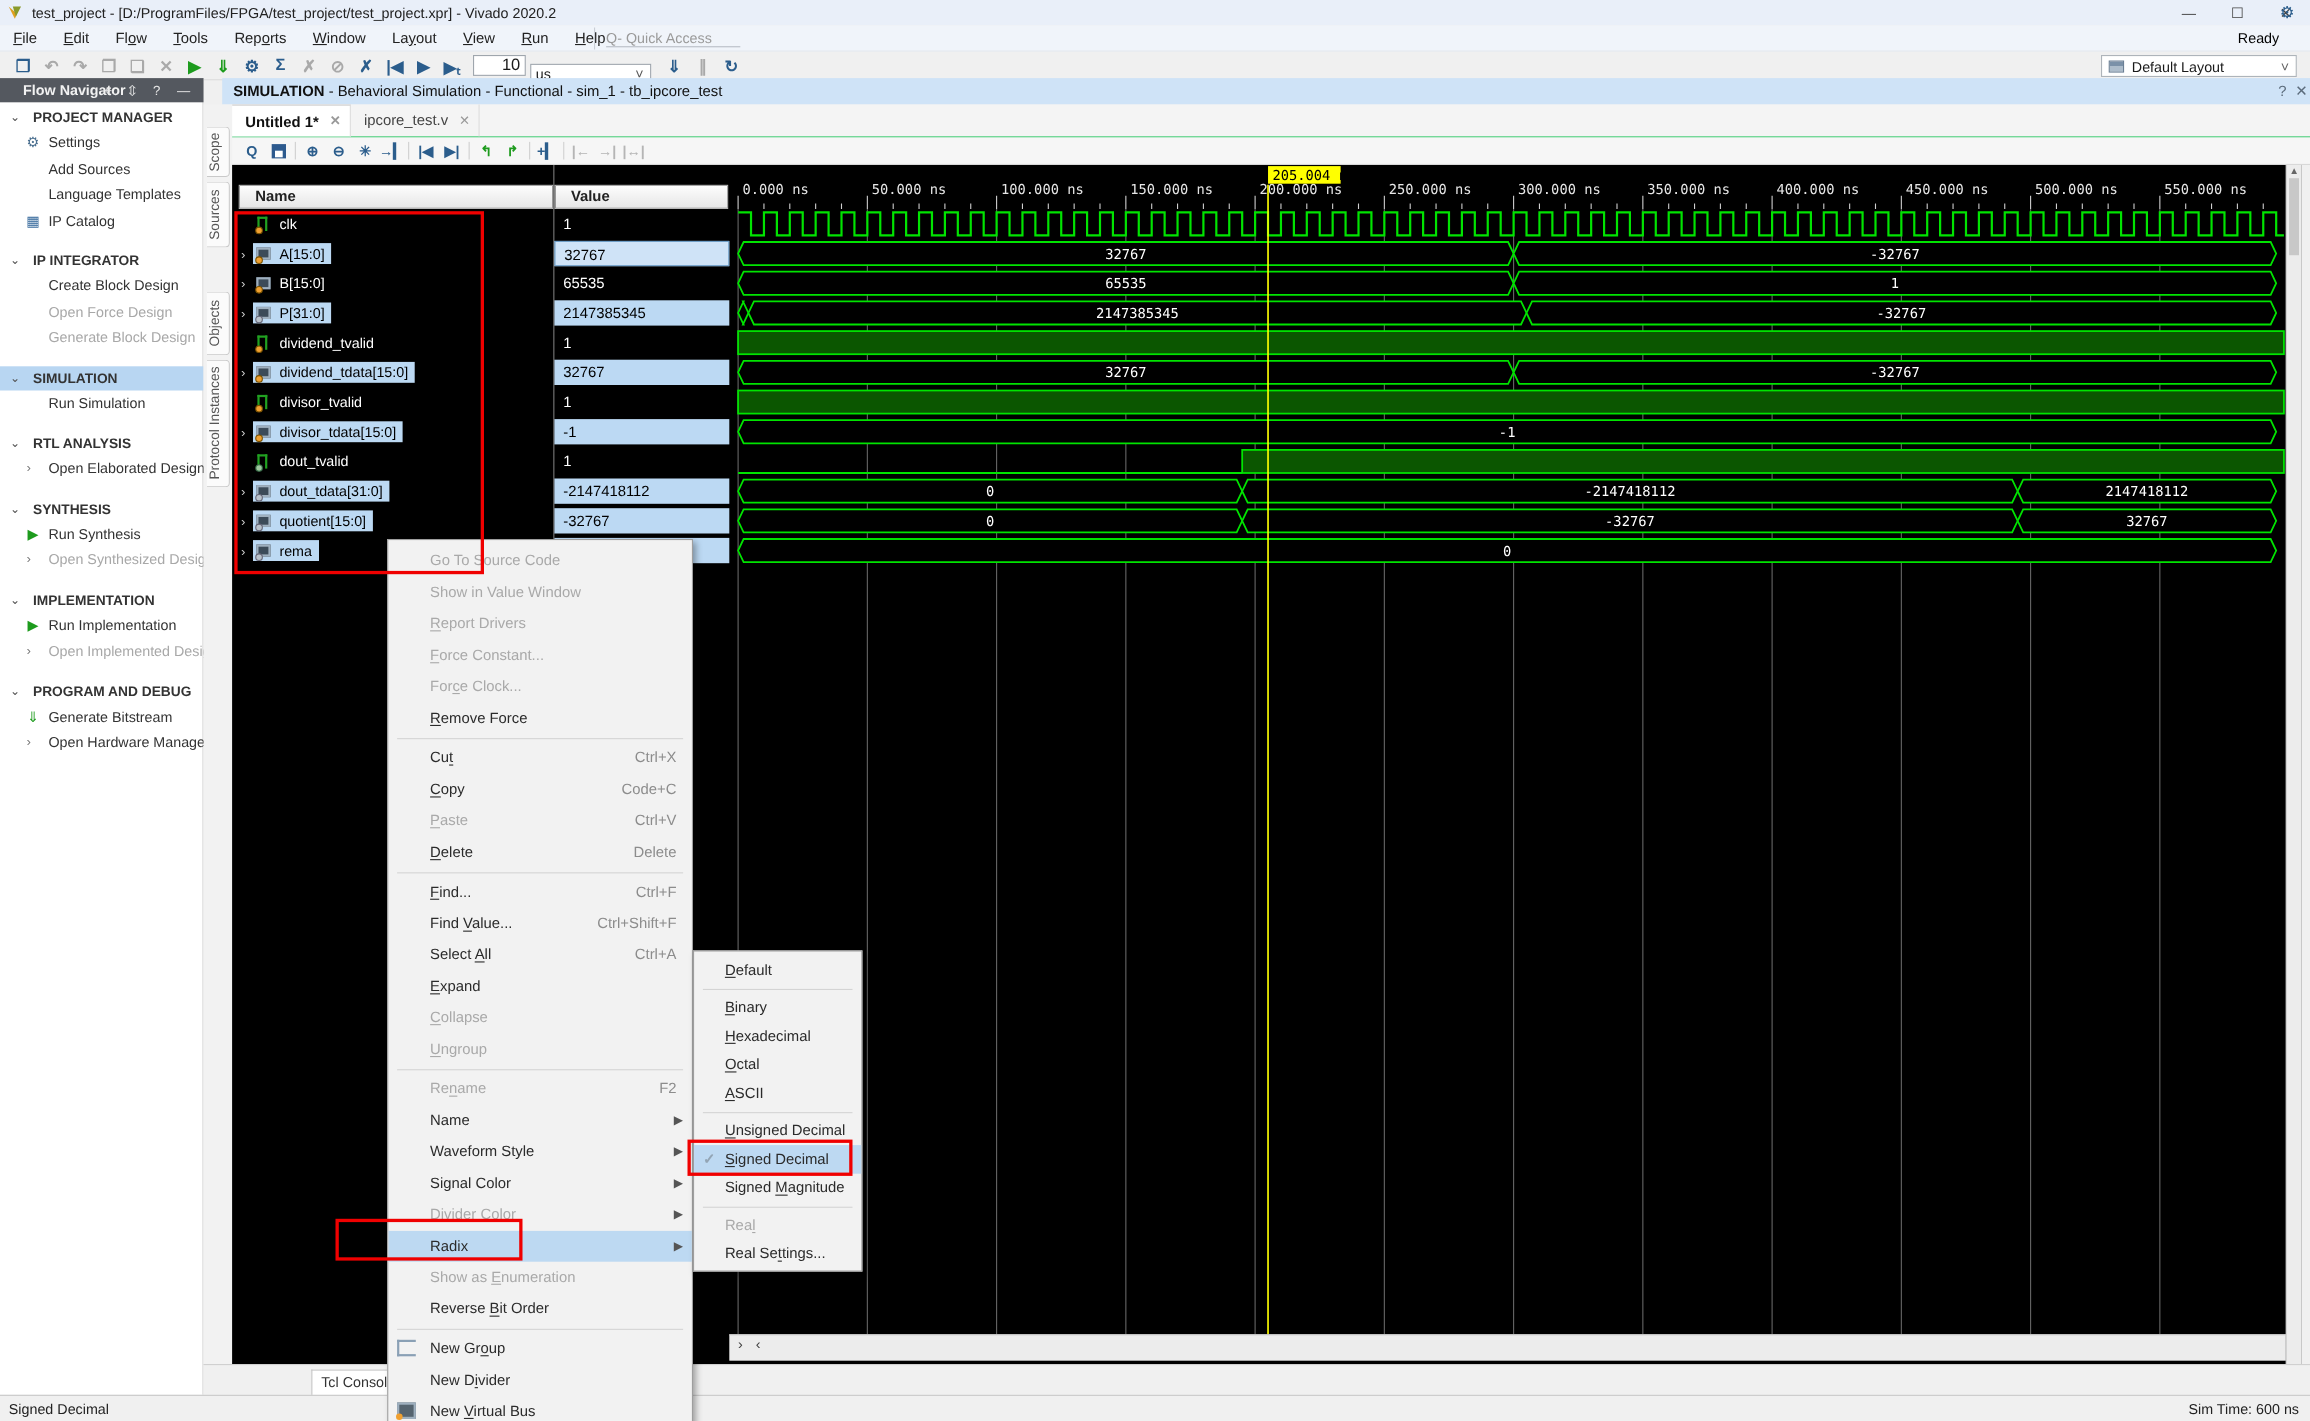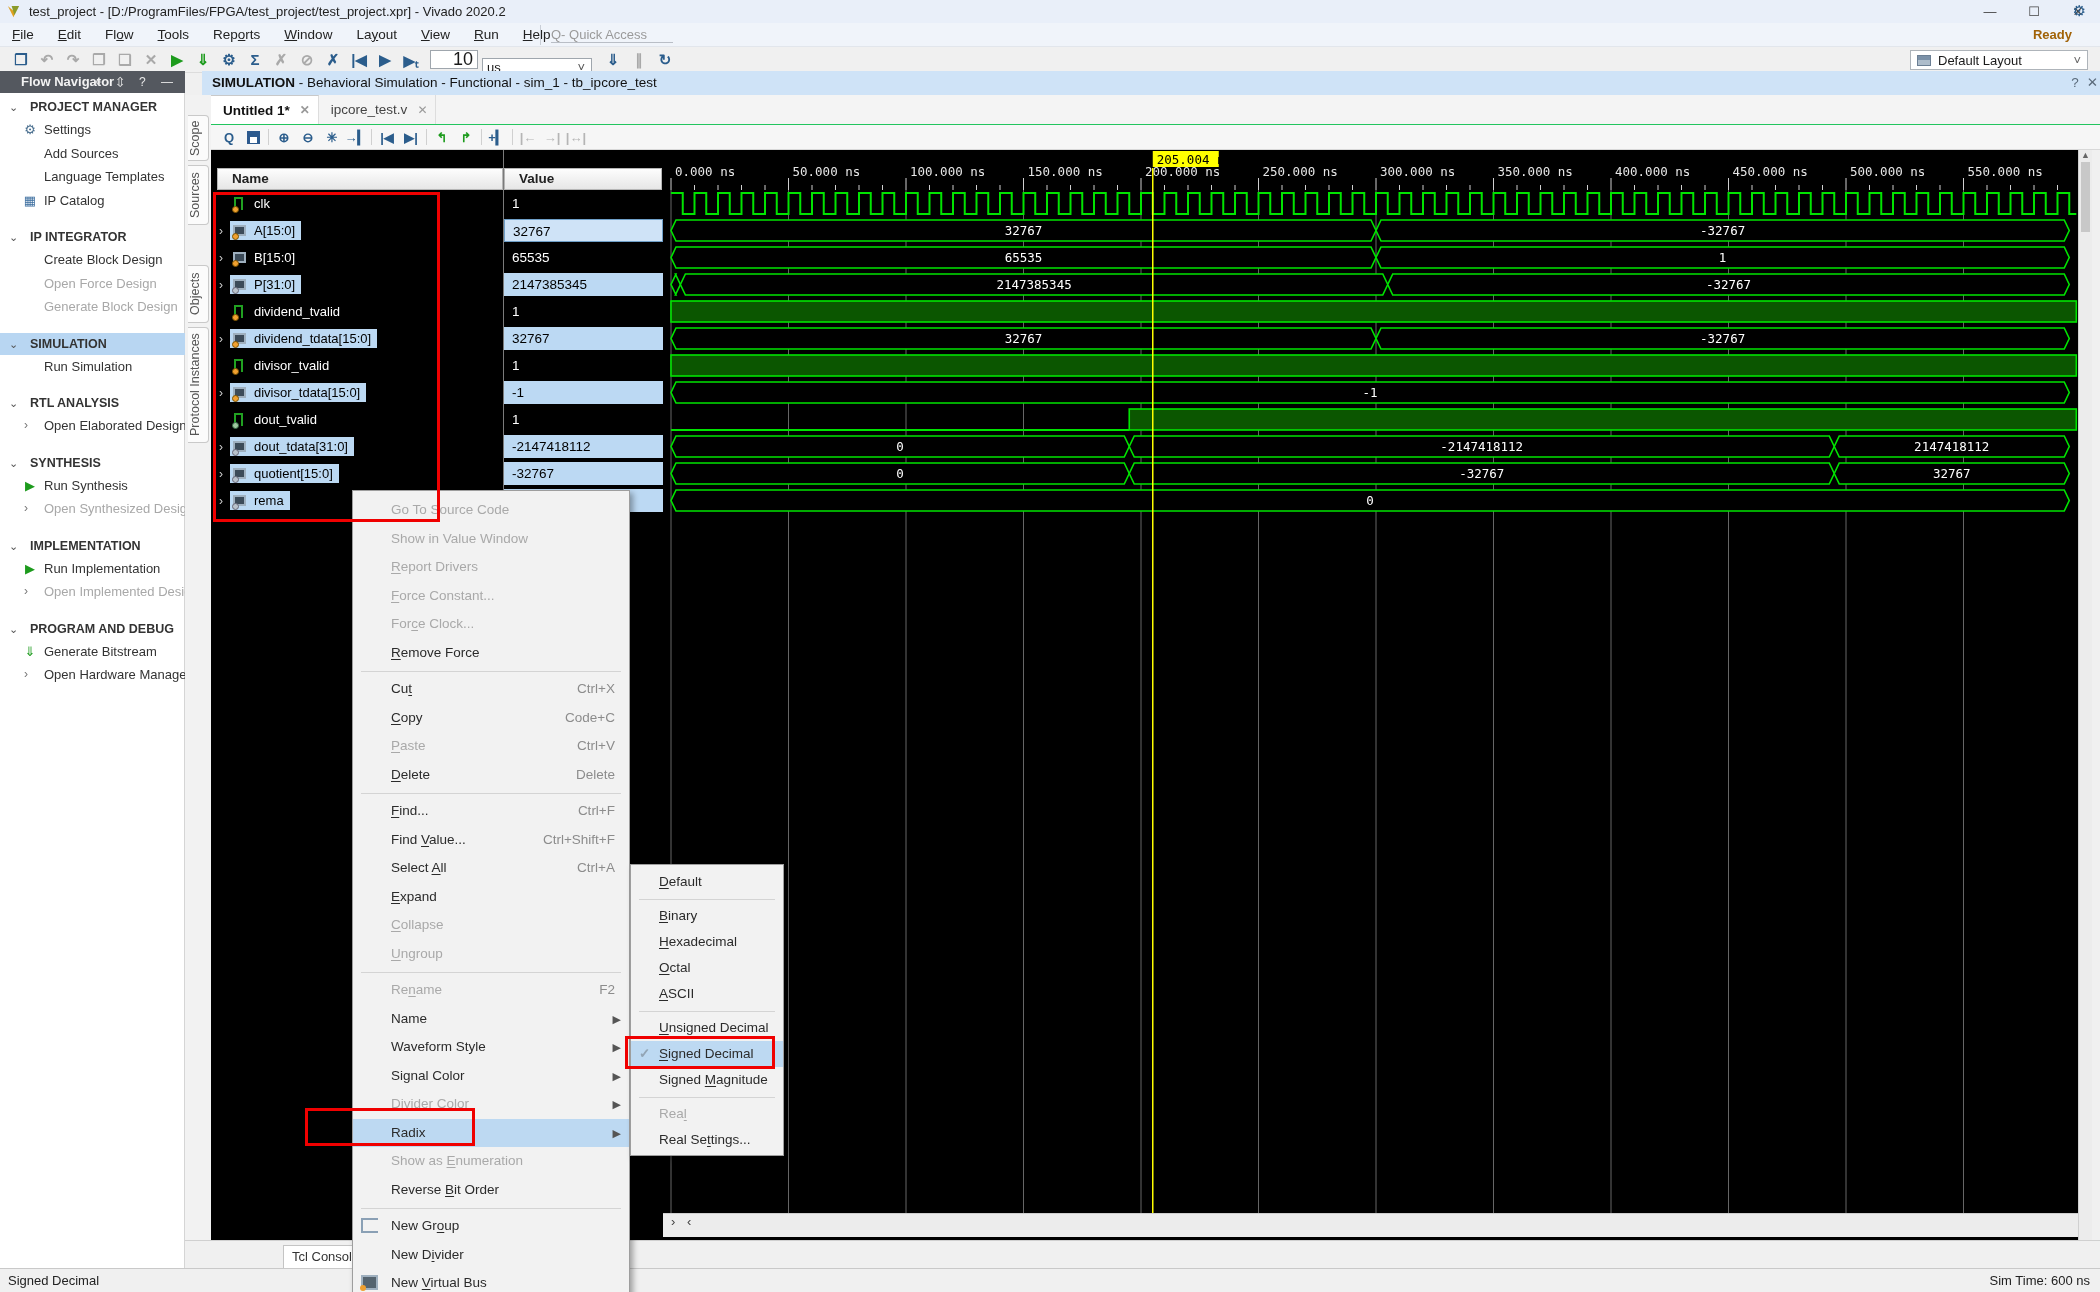--- a/index.html
+++ b/index.html
@@ -13,27 +13,27 @@
   #vivlogo { width:15px; height:15px; margin-right:8px; }
   #titletext { font-size:13px; color:#222; }
   #wincontrols { position:absolute; right:0; top:0; height:23px; display:flex; }
   .winbtn { width:44px; height:23px; text-align:center; line-height:23px; color:#444; font-size:13px; }
 
   
   #menubar { left:0; top:23px; width:2100px; height:24px; background:#f0f4fa; display:flex; align-items:center; border-bottom:1px solid #e2e6ec; }
   .mb-item { padding:0 12px; height:24px; line-height:24px; color:#222; font-size:13.5px; }
   #quickaccess { position:absolute; left:540px; top:2px; width:150px; height:20px; color:#9a9a9a; border-left:1px solid #c9ced6; padding-left:10px; line-height:20px; }
   #quickaccess .qa-text { border-bottom:1px solid #b9bec6; padding-right:26px; }
-  #ready { position:absolute; right:28px; top:0; line-height:24px; color:#a16207;font-weight:bold; }
+  #ready { position:absolute; right:28px; top:0; line-height:24px; color:#000000; }
 
   
   #toolbar { left:0; top:47px; width:2100px; height:26px; background:#f0f0f0; border-bottom:1px solid #dcdcdc; display:flex; align-items:center; padding-left:8px; }
   .tb-i { min-width:26px; height:22px; display:flex; align-items:center; justify-content:center; font-size:15px; font-weight:bold; }
   .c-blue { color:#2b5d8c; } .c-green { color:#1d9b1d; } .c-gray { color:#a9a9a9; }
-  #timeval { width:48px; height:19px; border:1px solid #9fa6ad; background:#fff; text-align:right; padding-right:4px; font-size:18px; line-height:17px; margin-left:6px; }
+  #timeval { width:48px; height:19px; border:1px solid #9fa6ad; background:#fff; text-align:right; padding-right:4px; font-size:15px; line-height:17px; margin-left:6px; }
   #timeunit { width:110px; height:19px; border:1px solid #9fa6ad; background:#fff; padding:0 4px; font-size:13px; line-height:17px; margin-left:4px; position:relative;margin-top:16px; }
   #timeunit:after { content:"˅"; position:absolute; right:6px; top:0; color:#555; }
   #layoutsel { position:absolute; right:12px; top:3px; width:178px; height:20px; background:#fff; border:1px solid #aeb4ba; display:flex; align-items:center; padding:0 6px; font-size:13px; }
   #layoutsel .lay-icon { width:14px; height:11px; margin-right:7px; background:linear-gradient(#7b91a8 45%, #aebdcb 45%); border:1px solid #6b7f94; }
   #layoutsel .caret { margin-left:auto; color:#666; }
 
   
   #sidebar { left:0; top:71px; width:185px; height:1197px; background:#ffffff; border-right:1px solid #d5d5d5; }
   #fnheader { left:0; top:71px; width:185px; height:22px; background:#54585f; color:#f2f2f2; font-weight:bold; font-size:13px; line-height:22px; padding-left:21px; }
   #fnheader .fn-icons { position:absolute; right:6px; top:0; font-weight:normal; letter-spacing:6px; font-size:12px; color:#e8e8e8; }

